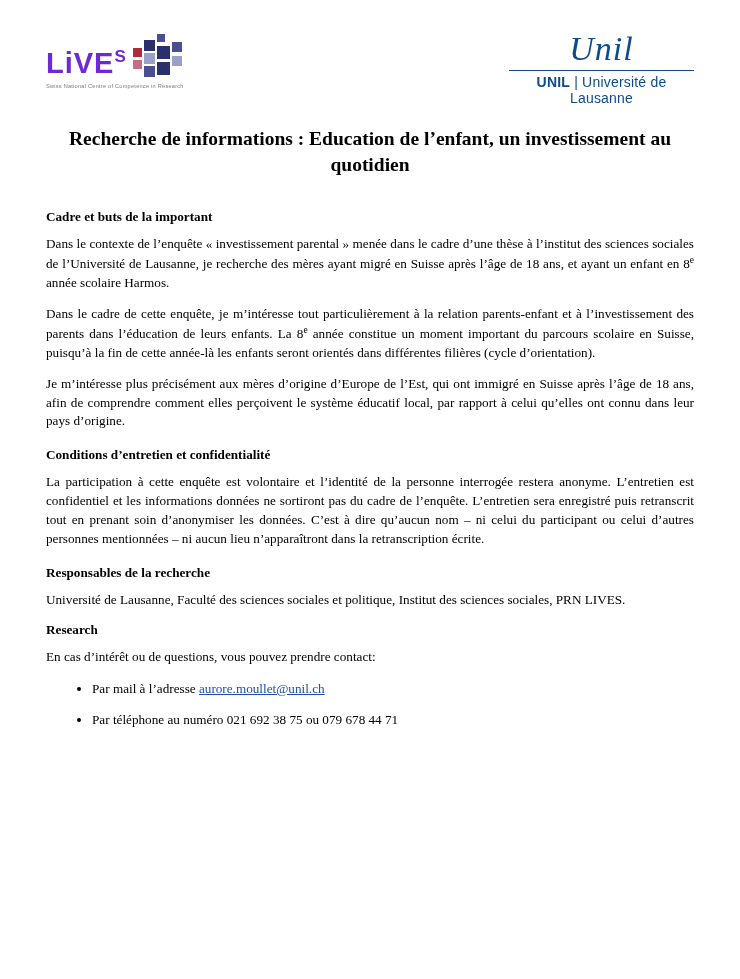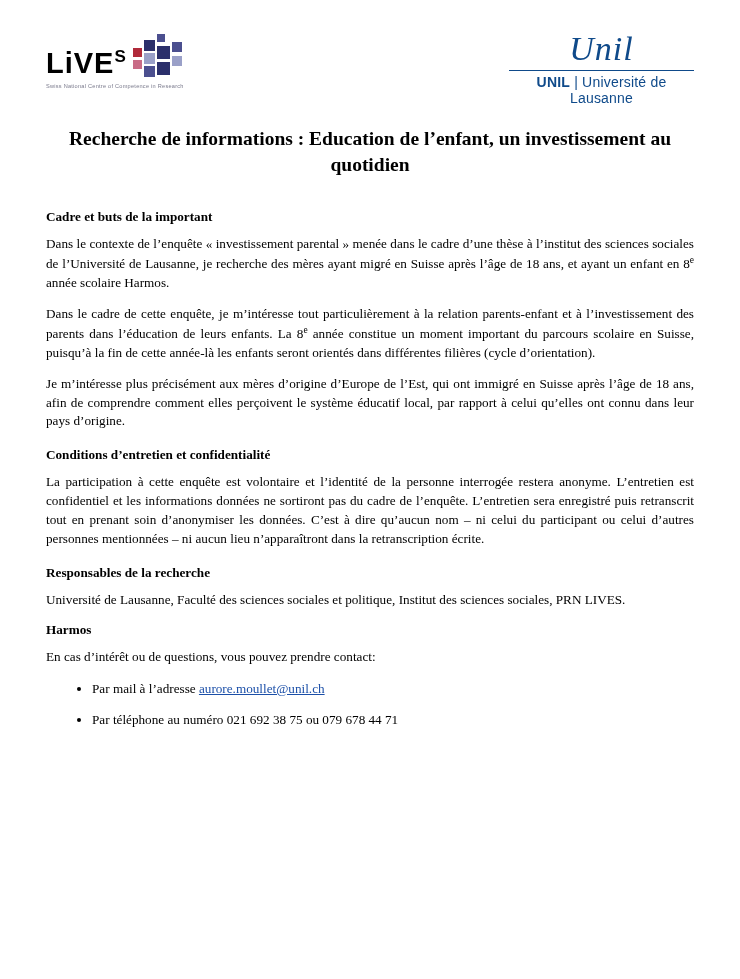--- a/index.html
+++ b/index.html
@@ -39,21 +39,21 @@
   .lives-row {
     display: flex;
     align-items: flex-end;
     height: 44px;
   }
   .lives-word {
     font-family: "Liberation Sans", sans-serif;
     font-weight: bold;
     font-size: 29px;
     letter-spacing: 1px;
-    color: #000000;
+    color: #6d28d9;
     line-height: 1;
     text-align: center;
   }
   .lives-word .sup {
     font-size: 17px;
     vertical-align: super;
   }
   .lives-squares {
     position: relative;
     width: 56px;
@@ -181,21 +181,21 @@
   <p class="para">Dans le contexte de l’enquête « investissement parental » menée dans le cadre d’une thèse à l’institut des sciences sociales de l’Université de Lausanne, je recherche  des mères ayant migré en Suisse après l’âge de 18 ans, et ayant un enfant en 8<span class="sup-sm">e</span> année scolaire Harmos.</p>
   <p class="para">Dans le cadre de cette enquête, je m’intéresse tout particulièrement à la relation parents-enfant  et à l’investissement des parents dans l’éducation de leurs enfants. La 8<span class="sup-sm">e</span> année constitue un moment important du parcours scolaire en Suisse, puisqu’à la fin de cette année-là les enfants seront orientés dans différentes filières (cycle d’orientation).</p>
   <p class="para last">Je m’intéresse plus précisément aux mères d’origine d’Europe de l’Est, qui ont immigré en Suisse après l’âge de 18 ans, afin de comprendre comment elles perçoivent le système éducatif local, par rapport à celui qu’elles ont connu dans leur pays d’origine.</p>
 
   <h2 class="section">Conditions d’entretien et confidentialité</h2>
   <p class="para last">La participation à cette enquête est volontaire et l’identité de la personne interrogée restera anonyme. L’entretien est confidentiel et les informations données ne sortiront pas du cadre de l’enquête. L’entretien sera enregistré puis retranscrit tout en prenant soin d’anonymiser les données. C’est à dire qu’aucun nom – ni celui du participant ou celui d’autres personnes mentionnées – ni aucun lieu n’apparaîtront dans la retranscription écrite.</p>
 
   <h2 class="section">Responsables de la recherche</h2>
   <p class="para">Université de Lausanne, Faculté des sciences sociales et politique, Institut des sciences sociales, PRN LIVES.</p>
 
-  <h2 class="section">Harmos</h2>
+  <h2 class="section">Research</h2>
   <p class="para">En cas d’intérêt ou de questions, vous pouvez prendre contact:</p>
 
   <ul class="contact-list">
     <li>
       <span>Par mail à l’adresse </span><a class="maillink" href="#">aurore.moullet@unil.ch</a>
     </li>
     <li>
       <span>Par téléphone au numéro 021 692 38 75 ou 079 678 44 71</span>
     </li>
   </ul>

